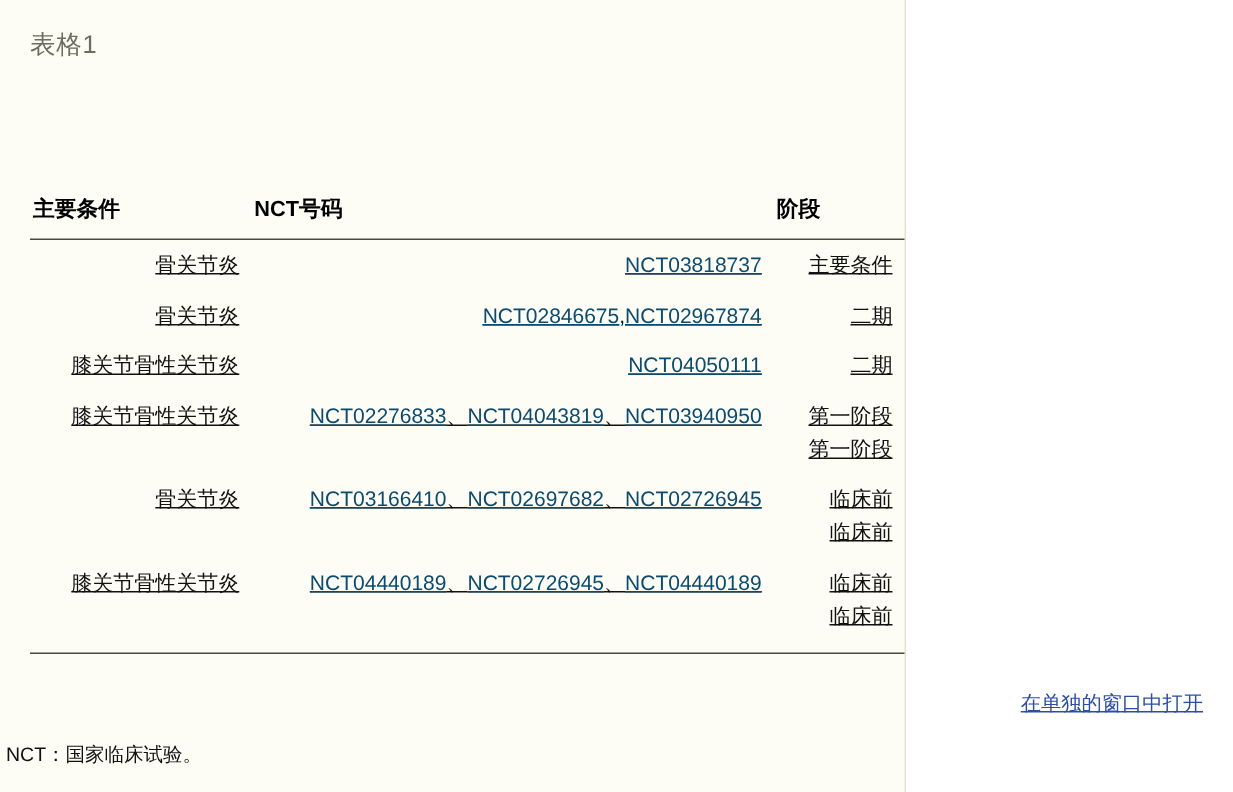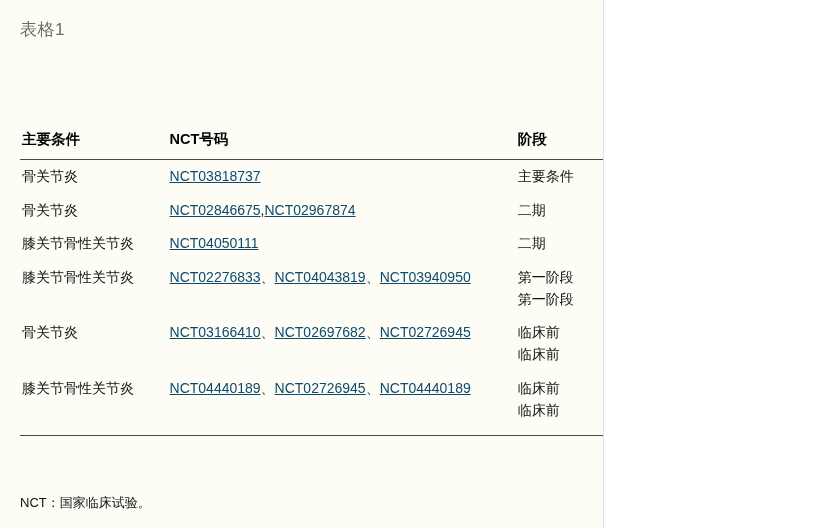--- a/index.html
+++ b/index.html
@@ -55,25 +55,26 @@
   table.data th {
     text-align: left;
     font-weight: bold;
     font-size: 14.5px;
     padding: 4px 8px 10px 2px;
     border-bottom: 1px solid #4a4a3c;
     vertical-align: bottom;
     color: #000;
   }
   table.data td {
-    text-align: left;
+    text-align: right;
     padding: 6px 8px 6px 2px;
     vertical-align: top;
     color: #111;
     line-height: 1.55;
+    text-decoration: underline;
   }
   table.data tr.last-row td {
     border-bottom: 1px solid #4a4a3c;
     padding-bottom: 14px;
   }
   .col-cond { width: 143px; }
   .col-nct  { width: 345px; }
   .col-ph   { width: 80px; }
   a.nct {
     color: #0c4a6e;
@@ -88,21 +89,21 @@
     right: 20px;
     top: 460px;
     font-size: 13.5px;
   }
   .open-window a {
     color: #2c4fa3;
     text-decoration: underline;
   }
   .footnote {
     position: absolute;
-    left: 20px;
+    left: 4px;
     top: 494px;
     font-size: 13px;
     color: #111;
   }
 </style>
 </head>
 <body>
 
 <div class="page">
   <div class="panel">
@@ -148,13 +149,16 @@
             <td class="col-cond">膝关节骨性关节炎</td>
             <td class="col-nct"><a class="nct" href="#">NCT04440189</a><span class="sep">、</span><a class="nct" href="#">NCT02726945</a><span class="sep">、</span><a class="nct" href="#">NCT04440189</a></td>
             <td class="col-ph"><span>临床前</span><span class="phase-extra">临床前</span></td>
           </tr>
         </tbody>
     </table>
 
     <div class="footnote">NCT：国家临床试验。</div>
   </div>
 
+  <div class="open-window">
+    <a href="#">在单独的窗口中打开</a>
+  </div>
 </div>
 
 </body></html>

